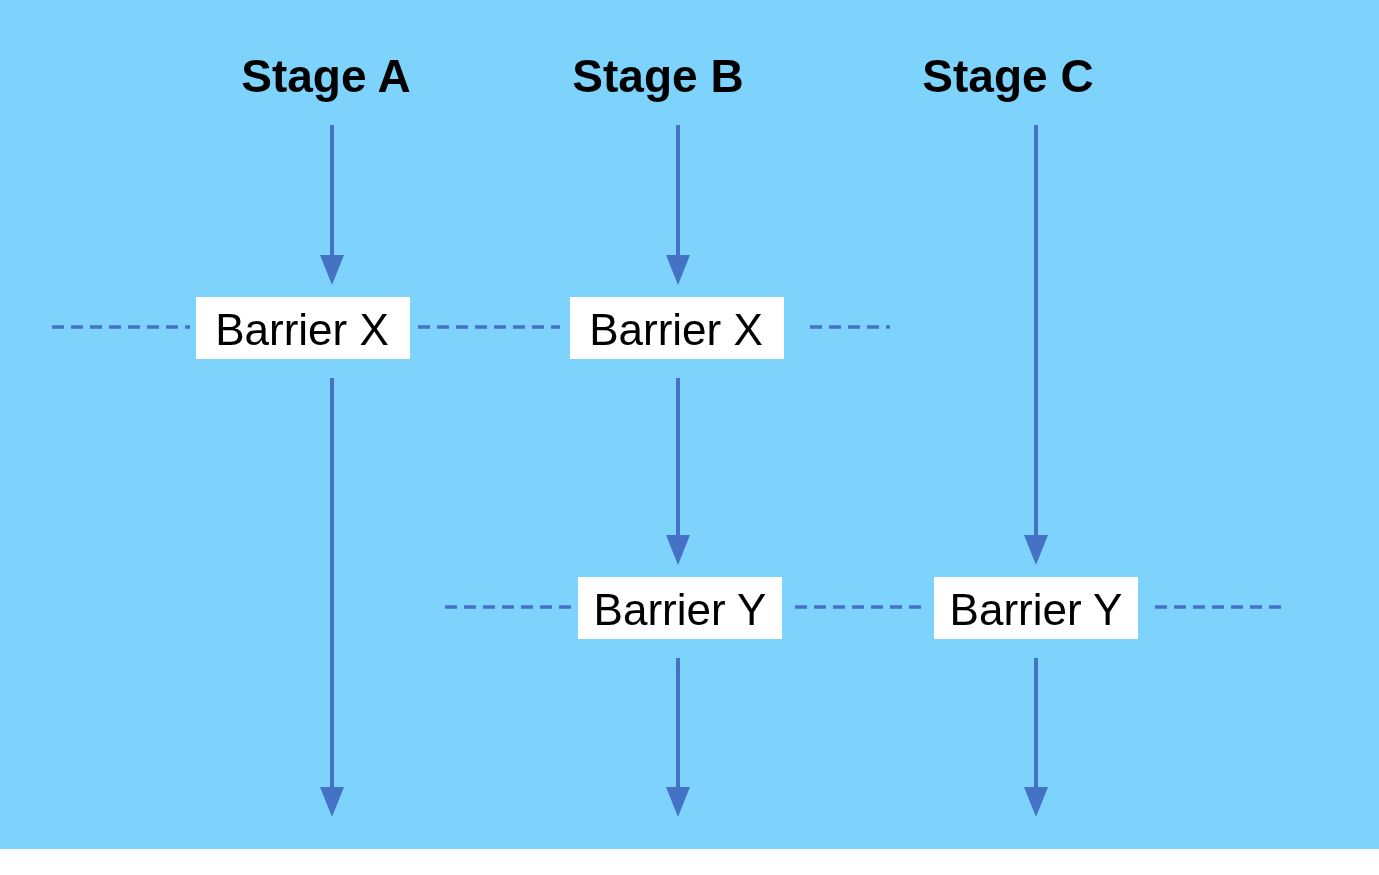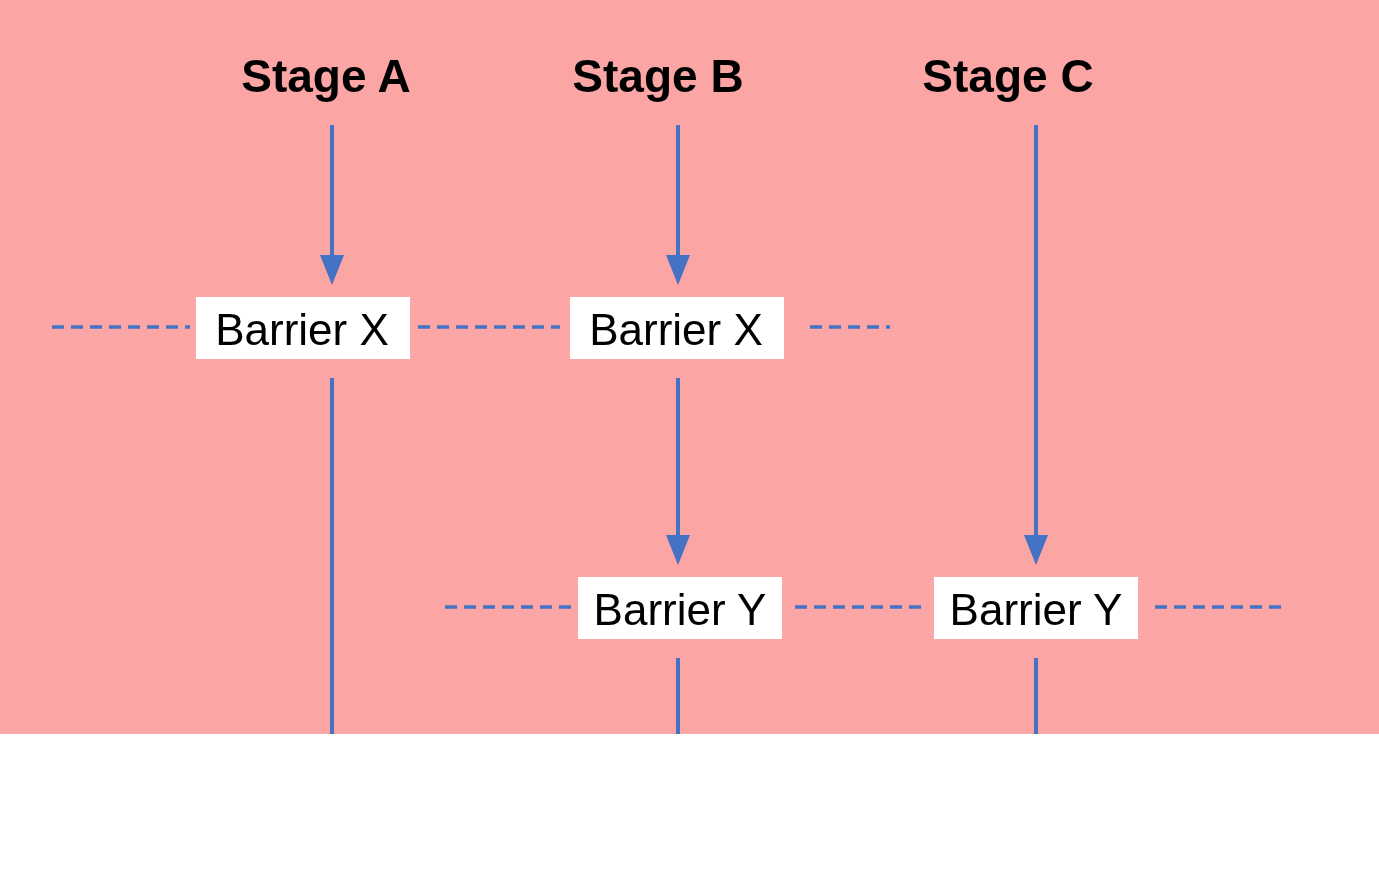--- a/index.html
+++ b/index.html
@@ -6,22 +6,22 @@
     margin: 0;
     padding: 0;
     background: #ffffff;
   }
   body {
     font-family: "Liberation Sans", sans-serif;
   }
   #diagram-root {
     position: relative;
     width: 1379px;
-    height: 734px;
-    background: #fca5a5;
+    height: 849px;
+    background: #7dd3fc;
     overflow: hidden;
   }
   #flow-svg {
     position: absolute;
     top: 0;
     left: 0;
     width: 1379px;
     height: 875px;
     display: block;
   }

